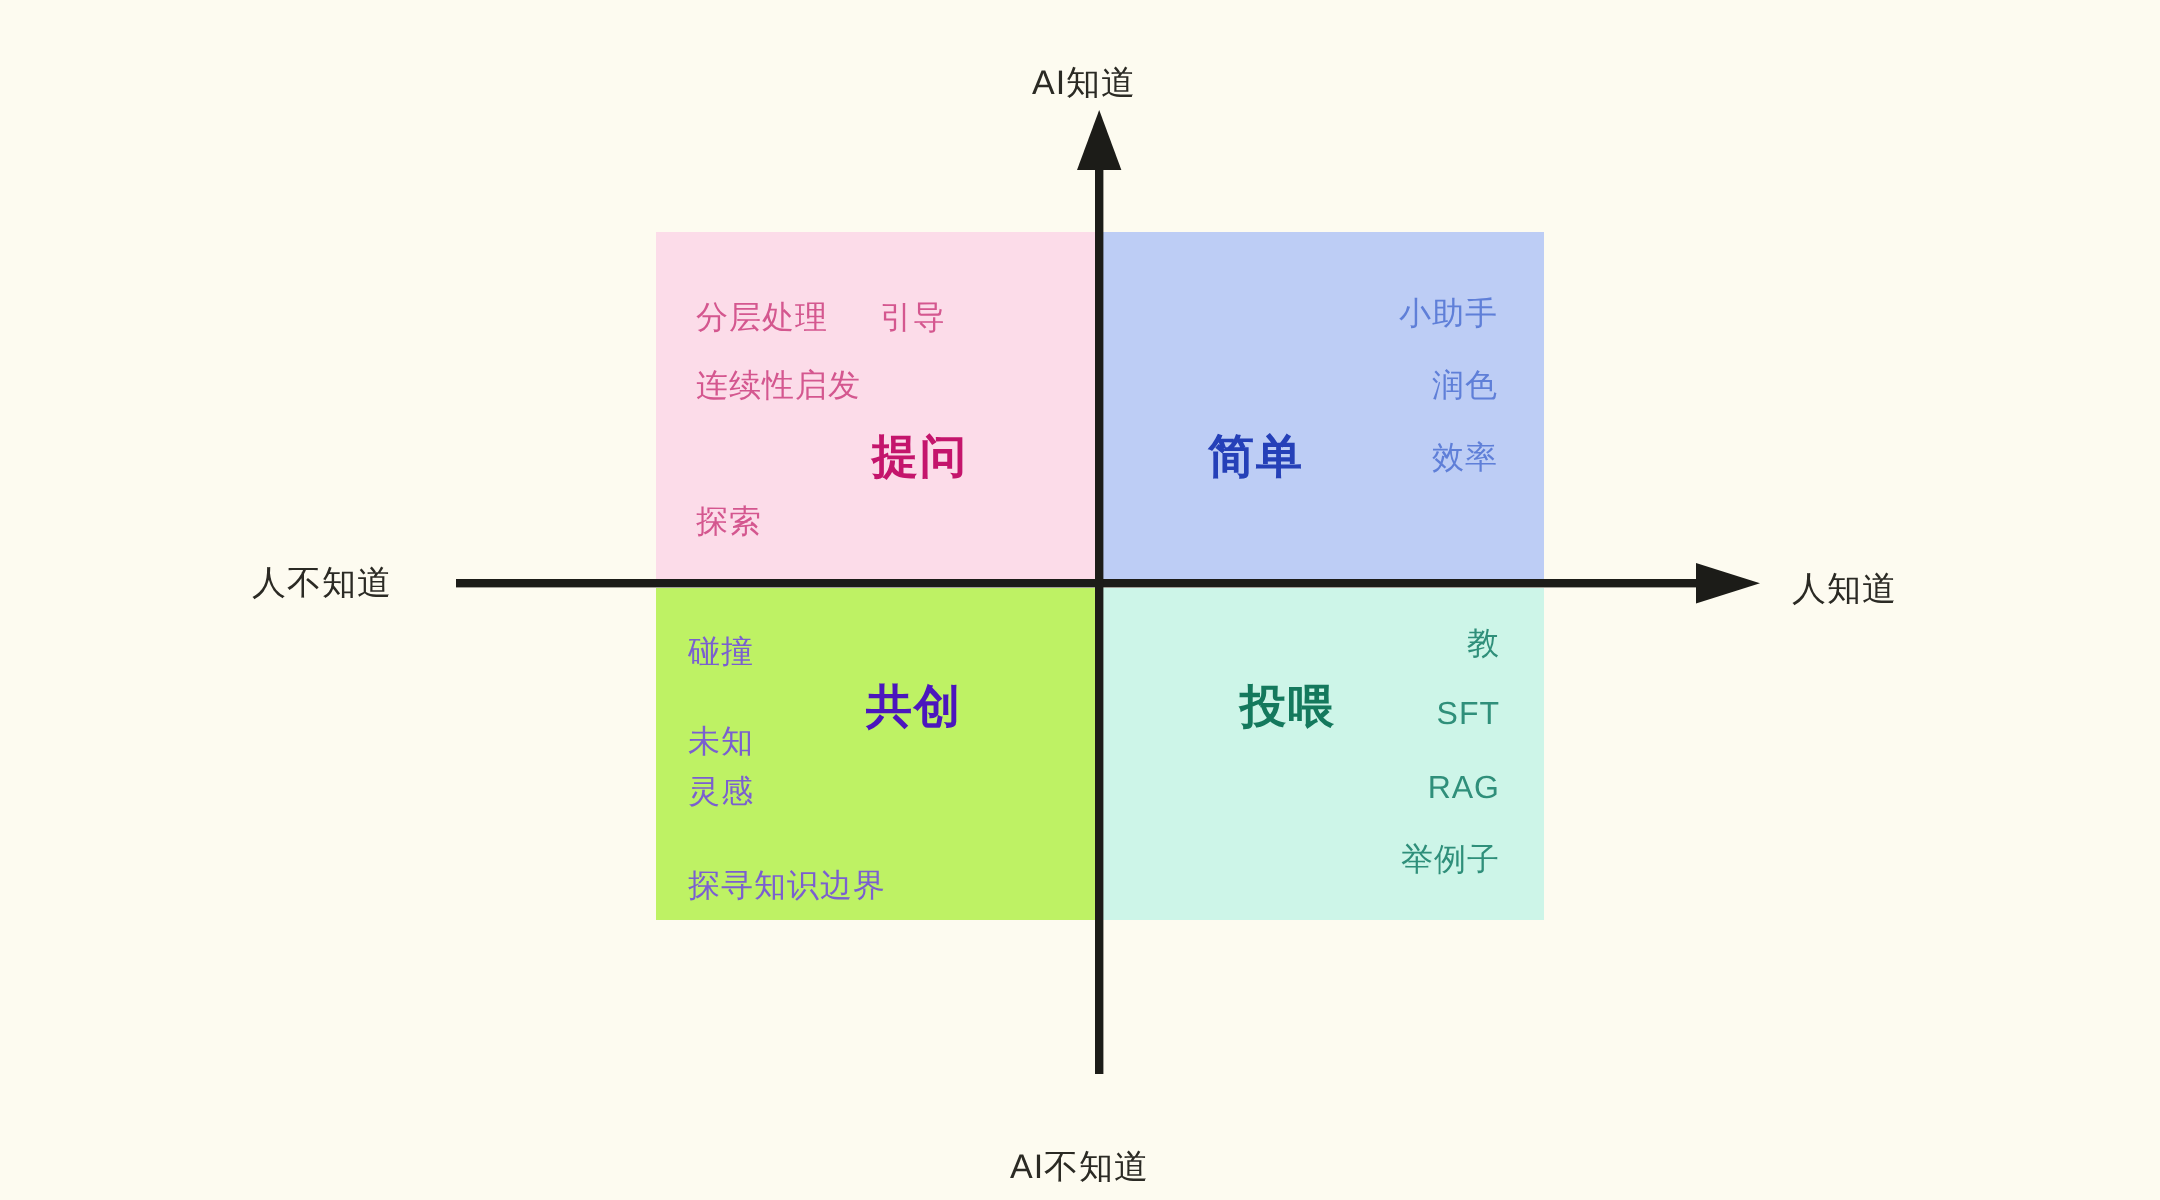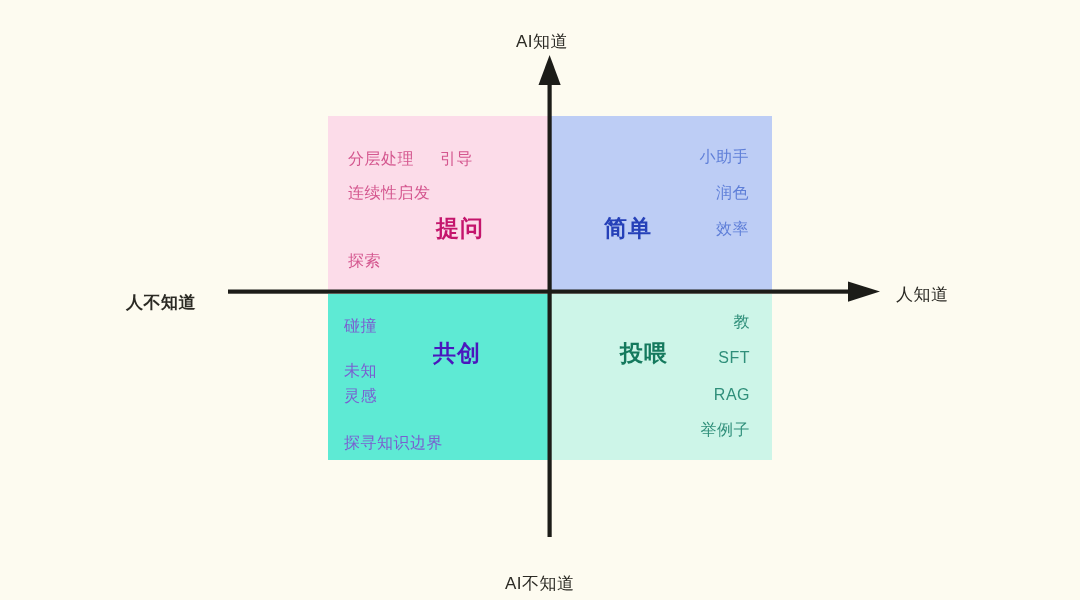--- a/index.html
+++ b/index.html
@@ -32,21 +32,21 @@
     background: #fcdce9;
   }
   #quad-tr {           
     left: 551px;  top: 116px;
     width: 221px; height: 176px;
     background: #bdcdf5;
   }
   #quad-bl {           
     left: 328px;  top: 294px;
     width: 221px; height: 166px;
-    background: #5eead4;
+    background: #bef264;
   }
   #quad-br {           
     left: 551px;  top: 294px;
     width: 221px; height: 166px;
     background: #cdf5e8;
   }
 
   
   #axis-horizontal {
     position: absolute;
@@ -67,21 +67,21 @@
   
   .axis-label {
     position: absolute;
     font-size: 17px;
     color: #2b2a24;
     white-space: nowrap;
     letter-spacing: 0.5px;
   }
   #label-ai-known     { left: 516px; top: 30px; }
   #label-ai-unknown   { left: 505px; top: 548px; margin-top: 24px; }
-  #label-human-unknown{ left: 126px; top: 291px; font-weight: bold; }
+  #label-human-unknown{ left: 126px; top: 280px; }
   #label-human-known  { left: 896px; top: 283px; }
 
   
   .quad-inner {
     position: absolute;
     inset: 0;
   }
 
   .tag {
     position: absolute;

